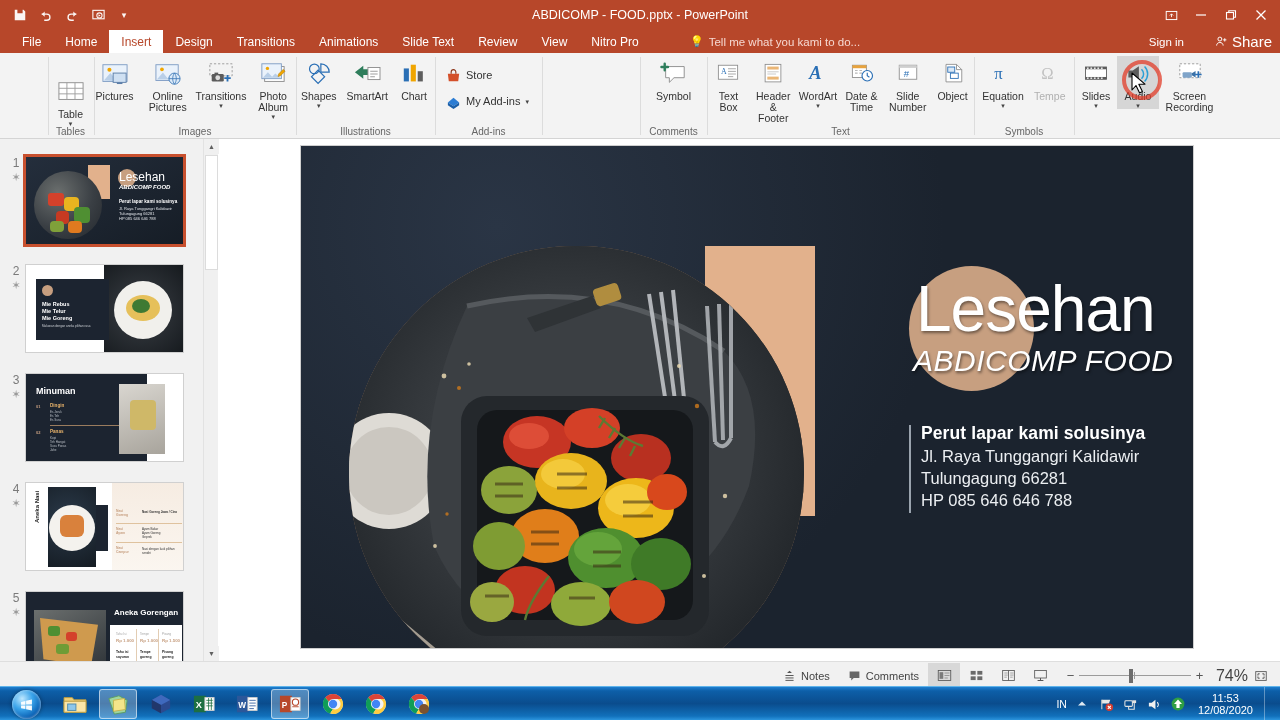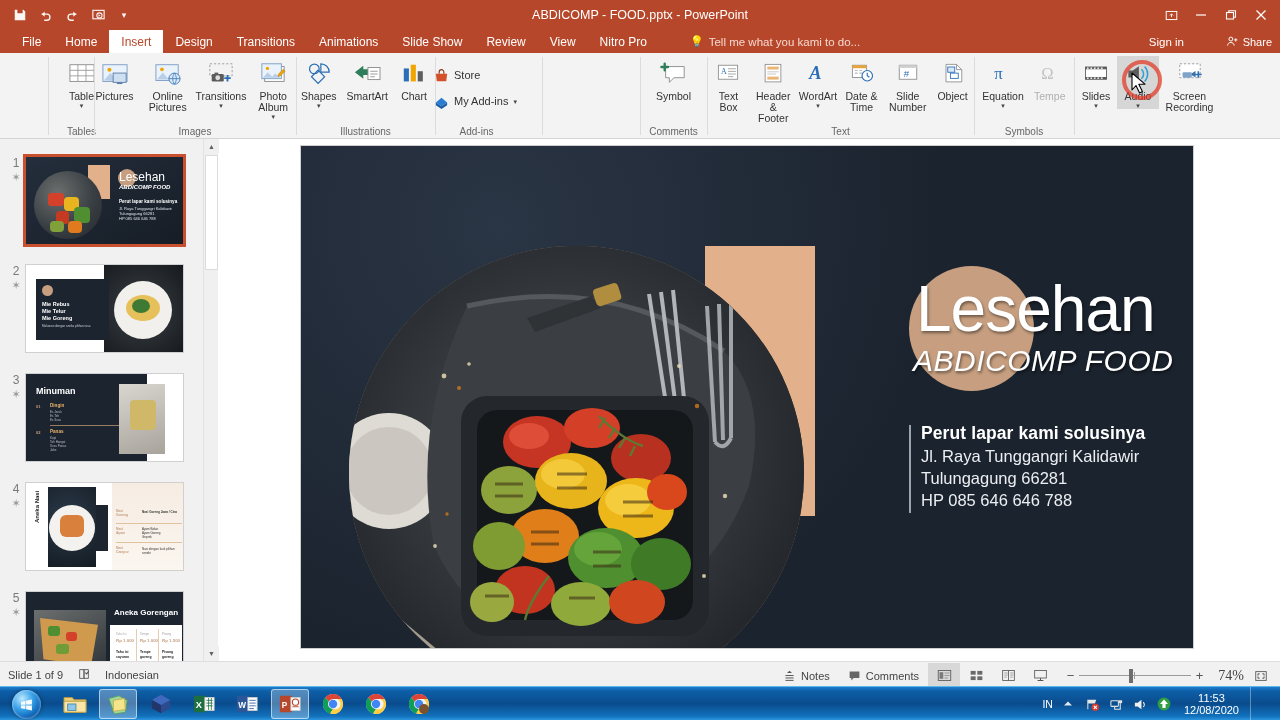--- a/index.html
+++ b/index.html
@@ -48,21 +48,21 @@
     position:absolute; left:690px; top:0; height:23px; display:flex; align-items:center;
     color:#f6d9d1; font-size:11.5px; gap:5px;
   }
   .tellme .bulb { font-size:11px; }
   .signin {
     position:absolute; right:96px; top:0; height:23px; display:flex; align-items:center;
     color:#fff; font-size:11.5px;
   }
   .share {
     position:absolute; right:8px; top:0; height:23px; display:flex; align-items:center;
-    color:#fff; font-size:11px; gap:4px;
+    color:#fff; font-size:15px; gap:4px;
   }
 
   
   .ribbon {
     position:absolute; left:0; top:53px; width:1280px; height:86px;
     background:#f3f3f3; border-bottom:1px solid #d4d4d4;
   }
   .rgroup {
     position:absolute; top:0; height:86px;
     display:flex; flex-direction:column; align-items:center;
@@ -190,21 +190,21 @@
   .sb-right { position:absolute; right:6px; top:0; height:27px; display:flex; align-items:center; gap:0; }
   .sb-btn { display:flex; align-items:center; gap:5px; padding:0 9px; height:25px; }
   .sb-view { width:32px; height:25px; display:flex; align-items:center; justify-content:center; }
   .sb-view.active { background:#d8d8d8; }
   .zoom-slider { display:flex; align-items:center; gap:0; padding:0 6px; }
   .zs-track { position:relative; width:112px; height:25px; display:flex; align-items:center; }
   .zs-line { position:absolute; left:0; right:0; height:1px; background:#9b9b9b; }
   .zs-mid { position:absolute; left:55px; width:1px; height:7px; background:#9b9b9b; }
   .zs-knob { position:absolute; left:50px; width:4px; height:14px; background:#6d6d6d; }
   .zs-sign { width:17px; text-align:center; font-size:13px; color:#555; }
-  .zpct { width:34px; text-align:center; font-size:14px;font-family:Liberation Serif, serif; }
+  .zpct { width:34px; text-align:right; font-size:16px; }
   .fit-btn { width:26px; height:25px; display:flex; align-items:center; justify-content:center; }
 
   
   .taskbar {
     position:absolute; left:0; top:686px; width:1280px; height:34px;
     background:linear-gradient(180deg,#1f7fd0 0%, #0d5fa8 12%, #0a4c8d 50%, #1170bb 88%, #2b94dd 100%);
     border-top:1px solid #5fb4ea;
   }
   .start {
     position:absolute; left:2px; top:0px; width:48px; height:34px;
@@ -217,21 +217,21 @@
     display:flex; align-items:center; justify-content:center;
   }
   .tb-items { position:absolute; left:56px; top:0; height:34px; display:flex; align-items:center; gap:5px; }
   .tb-app {
     width:38px; height:30px; display:flex; align-items:center; justify-content:center;
     border-radius:3px;
   }
   .tb-app.running { background:rgba(255,255,255,.28); border:1px solid rgba(255,255,255,.55); }
   .tray {
     position:absolute; right:0; top:0; height:34px; display:flex; align-items:center; gap:7px;
-    padding-right:22px; color:#fff; font-size:10.5px;
+    padding-right:8px; color:#fff; font-size:10.5px;
   }
   .tray .clock { text-align:center; line-height:12px; font-size:11px; padding:0 4px; }
   .tray-ico { width:17px; height:17px; display:flex; align-items:center; justify-content:center; }
   .show-desk { width:8px; height:34px; border-left:1px solid rgba(255,255,255,.35); }
 
   
   .click-ring {
     position:absolute; left:1122px; top:60px; width:40px; height:40px; border-radius:50%;
     border:4px solid rgba(226,60,40,.75); z-index:45; pointer-events:none;
   }
@@ -298,21 +298,21 @@
   </div>
 
   <div class="tabbar">
     <div class="tabs">
       <div class="tab">File</div>
       <div class="tab">Home</div>
       <div class="tab active">Insert</div>
       <div class="tab">Design</div>
       <div class="tab">Transitions</div>
       <div class="tab">Animations</div>
-      <div class="tab">Slide Show</div>
+      <div class="tab">Slide Text</div>
       <div class="tab">Review</div>
       <div class="tab">View</div>
       <div class="tab">Nitro Pro</div>
     </div>
     <div class="tellme">
       <span class="bulb">💡</span>
       <span>Tell me what you kami to do...</span>
     </div>
     <div class="signin">Sign in</div>
     <div class="share">
@@ -322,21 +322,21 @@
           <path d="M12 4v4M10 6h4" stroke="#fff" stroke-width="1.2"></path>
         </svg>
       <span>Share</span>
     </div>
   </div>
 
   <div class="ribbon">
 
     <div class="rsep" style="left:48px;"></div>
 
-    <div class="rgroup" style="left:59px; width:45px;">
+    <div class="rgroup" style="left:48px; width:45px;justify-content:flex-end;">
       <div class="items">
         <div class="ritem">
           <span class="ico">
             <svg width="30" height="26" viewBox="0 0 32 28">
                 <rect x="3" y="4" width="26" height="18" fill="#fff" stroke="#8d8d8d"></rect>
                 <path d="M3 10h26M3 16h26M11.6 4v18M20.3 4v18" stroke="#9e9e9e" stroke-width="1"></path>
               </svg>
           </span>
           <span class="lbl">Table</span>
           <span class="caret">▾</span>
@@ -434,21 +434,21 @@
                 <rect x="20" y="11" width="5.5" height="11" fill="#5e5e5e"></rect>
               </svg>
           </span>
           <span class="lbl">Chart</span>
         </div>
       </div>
       <div class="glabel">Illustrations</div>
     </div>
     <div class="rsep" style="left:435px;"></div>
 
-    <div class="rgroup" style="left:424px; width:105px; align-items:flex-start;">
+    <div class="rgroup" style="left:436px; width:105px; align-items:flex-start;">
       <div class="items" style="flex-direction:column; padding-left:6px; justify-content:center; gap:4px;">
         <div class="ritem small-row">
           <span class="ico">
             <svg width="15" height="15" viewBox="0 0 16 16">
                 <path d="M2 6h12l-1 8H3z" fill="#d4502a"></path>
                 <path d="M5.5 6V4.2a2.5 2.5 0 015 0V6" fill="none" stroke="#8c3418" stroke-width="1.2"></path>
               </svg>
           </span>
           <span>Store</span>
         </div>
@@ -869,31 +869,20 @@
         <div class="bar"></div>
         <div class="s-tag">Perut lapar kami solusinya</div>
         <div class="s-line">Jl. Raya Tunggangri Kalidawir</div>
         <div class="s-line">Tulungagung 66281</div>
         <div class="s-line">HP 085 646 646 788</div>
       </div>
     </div>
   </div>
 
   <div class="statusbar">
-    <div class="sb-left">
-      <span>Slide 1 of 9</span>
-      <span>
-        <svg width="14" height="14" viewBox="0 0 16 16">
-            <path d="M3 3h5v10H3z" fill="none" stroke="#555" stroke-width="1"></path>
-            <path d="M8 3h5v10H8z" fill="none" stroke="#555" stroke-width="1"></path>
-            <path d="M9.5 6.5l1.4 1.4L13.4 5" fill="none" stroke="#555" stroke-width="1.2"></path>
-          </svg>
-      </span>
-      <span>Indonesian</span>
-    </div>
     <div class="sb-right">
       <div class="sb-btn">
         <svg width="13" height="13" viewBox="0 0 16 16">
             <path d="M8 2l3 3H5z" fill="#555"></path>
             <path d="M3 8h10M3 11h10M3 14h10" stroke="#555" stroke-width="1.2"></path>
           </svg>
         <span>Notes</span>
       </div>
       <div class="sb-btn">
         <svg width="13" height="13" viewBox="0 0 16 16">

